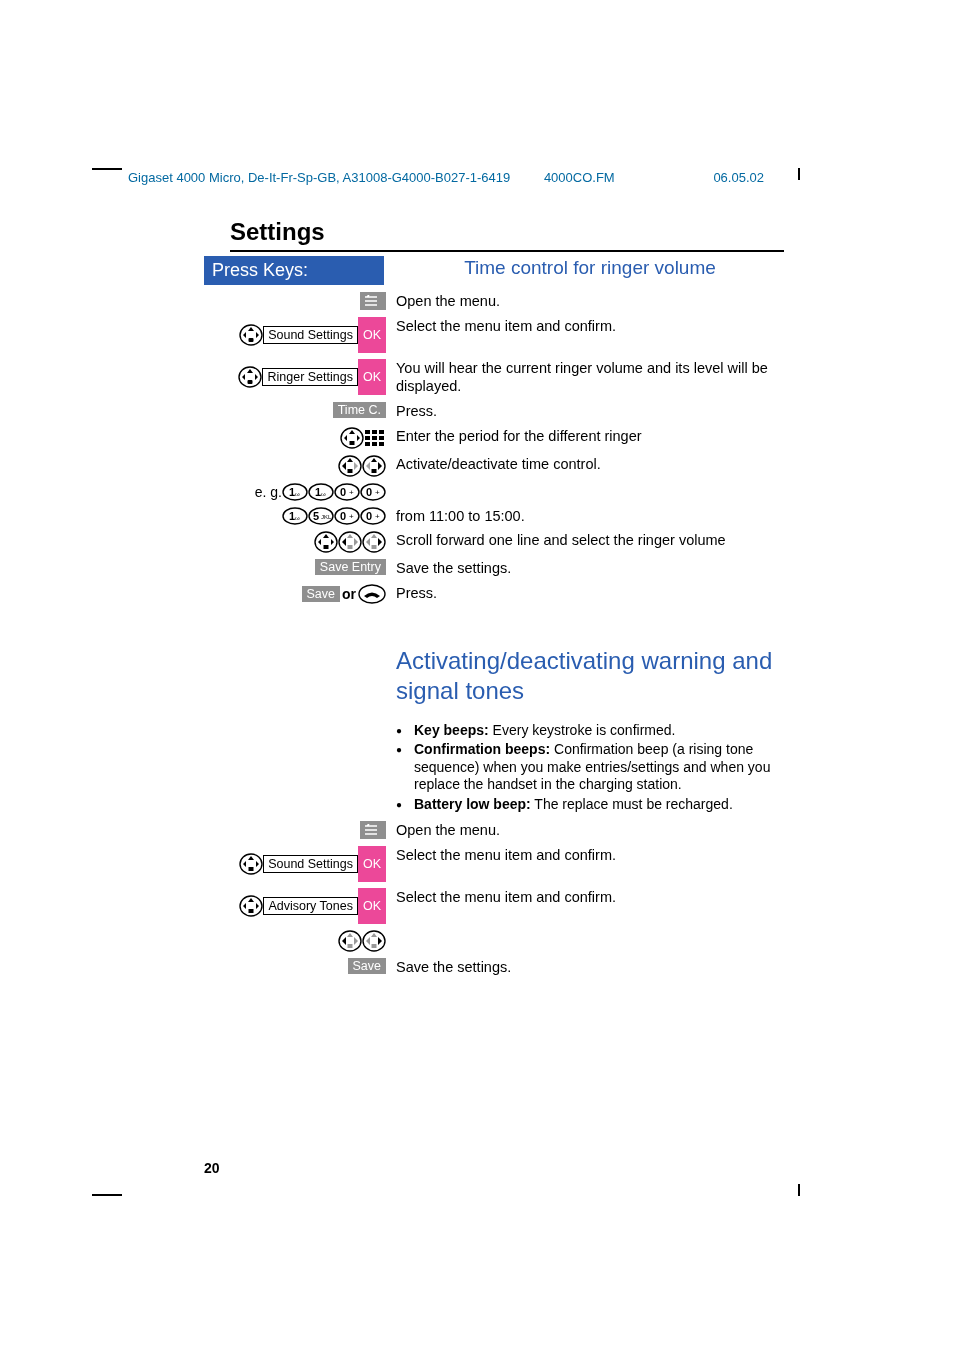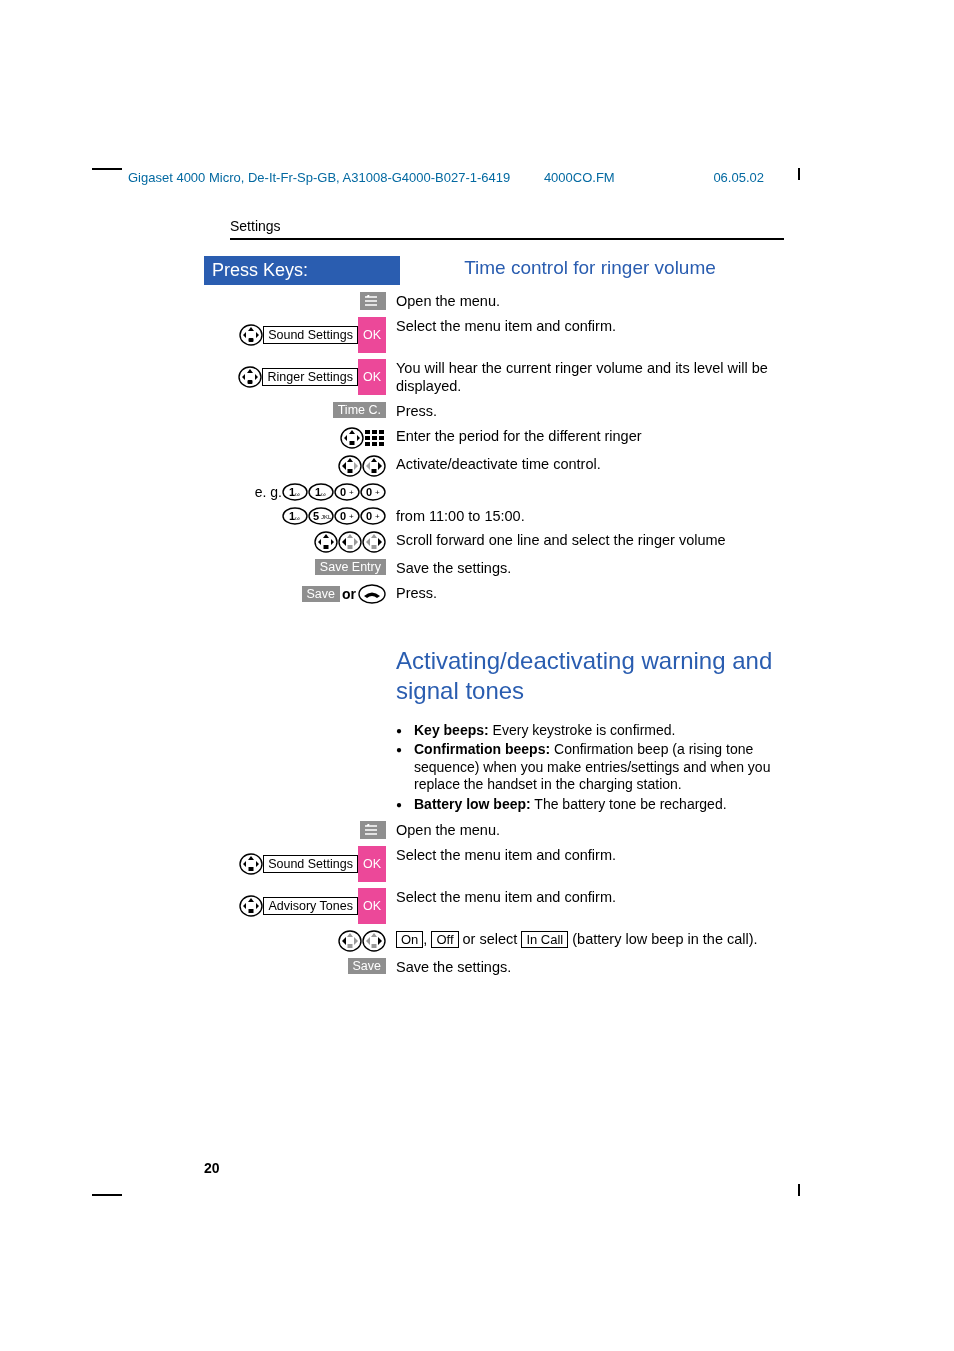--- a/index.html
+++ b/index.html
@@ -1,23 +1,23 @@
 <!DOCTYPE html>
 <html><head>
 <meta charset="utf-8">
 <style>
   * { box-sizing: border-box; margin: 0; padding: 0; }
   body { width: 954px; height: 1351px; background: #fff; font-family: Arial, Helvetica, sans-serif; color: #000; position: relative; }
   .header { position:absolute; top:170px; left:128px; right:160px; font-size:13px; color:#0369a1; }
   .header span { margin-right: 30px; }
   .page-title-area { position:absolute; top:218px; left:230px; right:170px; }
-  .page-title { font-size:14px; }
+  .page-title { font-size:24px;font-weight:bold; }
   .hr { height:1.8px; background:#000; margin-top:4px; width:100%; }
   .main { position:absolute; top:256px; left:204px; width:580px; }
-  .press-box { background:#2a5db0; color:#fff; width:196px; padding:4px 8px; font-size:18px; }
+  .press-box { background:#2a5db0; color:#fff; width:180px; padding:4px 8px; font-size:18px; }
   .grid { display:grid; grid-template-columns: 182px 398px; column-gap:0; }
   .left { position:relative; }
   .right { font-size:14.5px; line-height:1.28; padding-left:10px; }
   .h3 { color:#2a5db0; font-size:19px; margin-bottom:6px;text-align:center; }
   .h2 { color:#2a5db0; font-size:24px; line-height:1.25; margin:42px 0 16px 0; }
   .row { display:flex; align-items:flex-start; margin-top:6px; }
   .row .lcell { width:182px; display:flex; justify-content:flex-end; align-items:center; padding-right:0; flex-wrap:wrap; }
   .row .rcell { width:398px; padding-left:10px; font-size:14.5px; line-height:1.28; }
   .menu-box { border:1.3px solid #000; font-size:12.5px; padding:1px 4px; background:#fff; }
   .ok-btn { background:#ec4899; color:#fff; font-size:12.5px; padding:11px 5px; }
@@ -283,21 +283,21 @@
     <div class="rcell">Press.</div>
   </div>
 
   <div class="grid">
     <div class="left"></div>
     <div class="right">
       <div class="h2">Activating/deactivating warning and signal tones</div>
       <ul class="bull">
         <li><b>Key beeps:</b><span> Every keystroke is confirmed.</span></li>
         <li><b>Confirmation beeps:</b><span> Confirmation beep (a rising tone sequence) when you make entries/settings and when you replace the handset in the charging station.</span></li>
-        <li><b>Battery low beep:</b><span> The battery tone be recharged.</span></li>
+        <li><b>Battery low beep:</b><span> The replace must be recharged.</span></li>
       </ul>
     </div>
   </div>
 
   <div class="row">
     <div class="lcell">
       <span class="menu-icon-box">
         <svg width="16" height="12" viewBox="0 0 16 12">
             <path d="M2 2 L4 0 M0 2 H12 M0 6 H12 M0 10 H12" stroke="#fff" stroke-width="1.6" fill="none"></path>
           </svg>
@@ -345,25 +345,20 @@
           </svg>
         </span>
       <span>
           <svg class="nav-oval" viewBox="0 0 24 22">
             <ellipse cx="12" cy="11" rx="11" ry="10" fill="none" stroke="#000" stroke-width="1.4"></ellipse>
             <path d="M20 11 L16 7 V15 Z" fill="#000"></path>
             <path d="M12 3 L9 7 L15 7 Z M9.5 14 h5 v4 h-5 Z M4 11 L8 7 V15 Z" fill="#000" opacity="0.4"></path>
           </svg>
         </span>
     </div>
-    <div class="rcell">
-      <span class="inline-box">On</span><span>, </span>
-      <span class="inline-box">Off</span><span> or select </span>
-      <span class="inline-box">In Call</span><span> (battery low beep in the call).</span>
-    </div>
   </div>
 
   <div class="row">
     <div class="lcell">
       <span class="grey-btn">Save</span>
     </div>
     <div class="rcell">Save the settings.</div>
   </div>
 
 </div>

